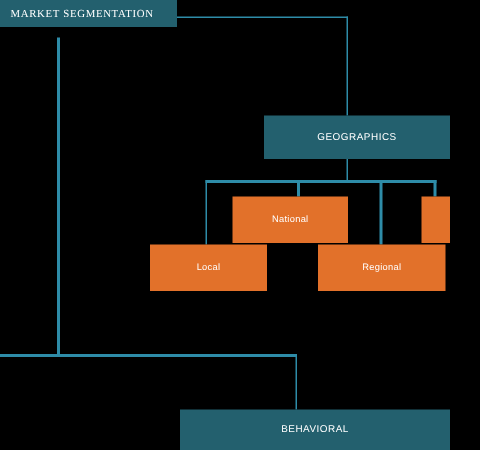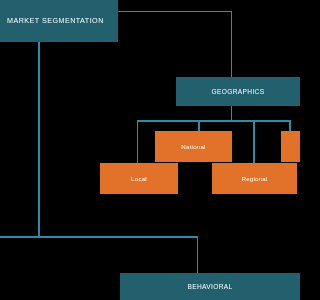--- a/index.html
+++ b/index.html
@@ -74,21 +74,21 @@
   <div class="conn" style="left:196.6px; top:236.3px; width:1.4px; height:37px;"></div>
 
   <div class="conn" style="left:230.6px; top:106px; width:1.4px; height:15px;"></div>
   <div class="conn" style="left:136.6px; top:120.3px; width:154px; height:1.4px;"></div>
 
   <div class="conn" style="left:136.6px; top:120.3px; width:1.4px; height:43px;"></div>
   <div class="conn" style="left:198.3px; top:120.3px; width:1.4px; height:11px;"></div>
   <div class="conn" style="left:253.3px; top:120.3px; width:1.4px; height:43px;"></div>
   <div class="conn" style="left:289.3px; top:120.3px; width:1.4px; height:11px;"></div>
 
-  <div id="node-root" class="node teal" style="left:0px; top:0px; width:118px; height:42px;">
+  <div id="node-root" class="node teal" style="left:0px; top:0px; width:118px; height:18px;font-family:Liberation Serif, serif;">
     <span class="node-label lvl1-label">MARKET SEGMENTATION</span>
   </div>
 
   <div class="node teal" style="left:176px; top:77px; width:124px; height:29px;">
     <span class="node-label lvl2-label">GEOGRAPHICS</span>
   </div>
 
   <div class="node orange" style="left:155px; top:131px; width:77px; height:31px;">
     <span class="node-label leaf-label">National</span>
   </div>

